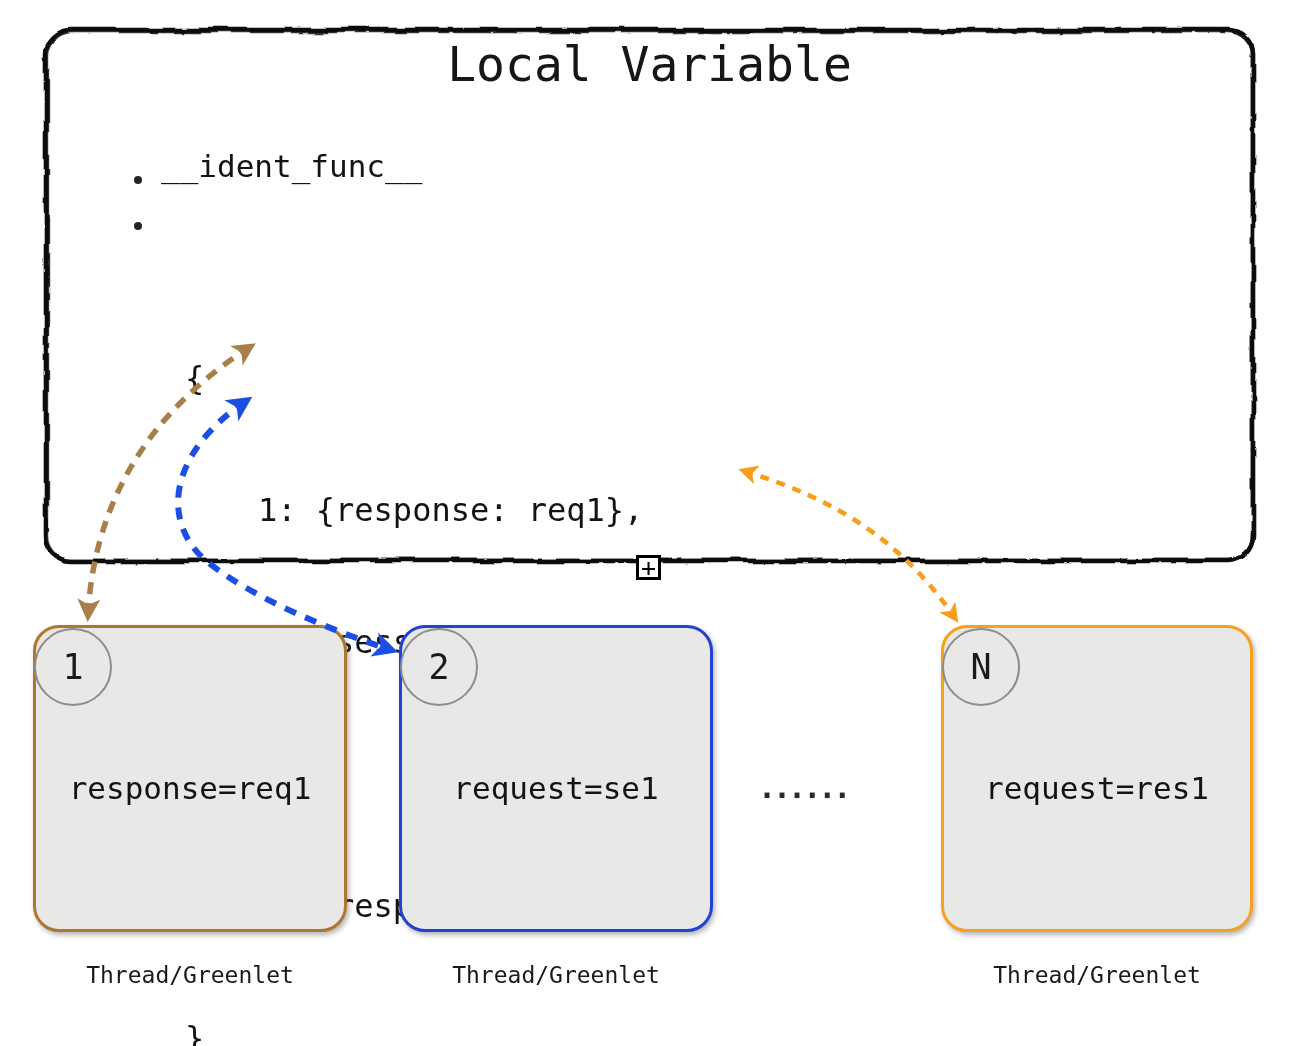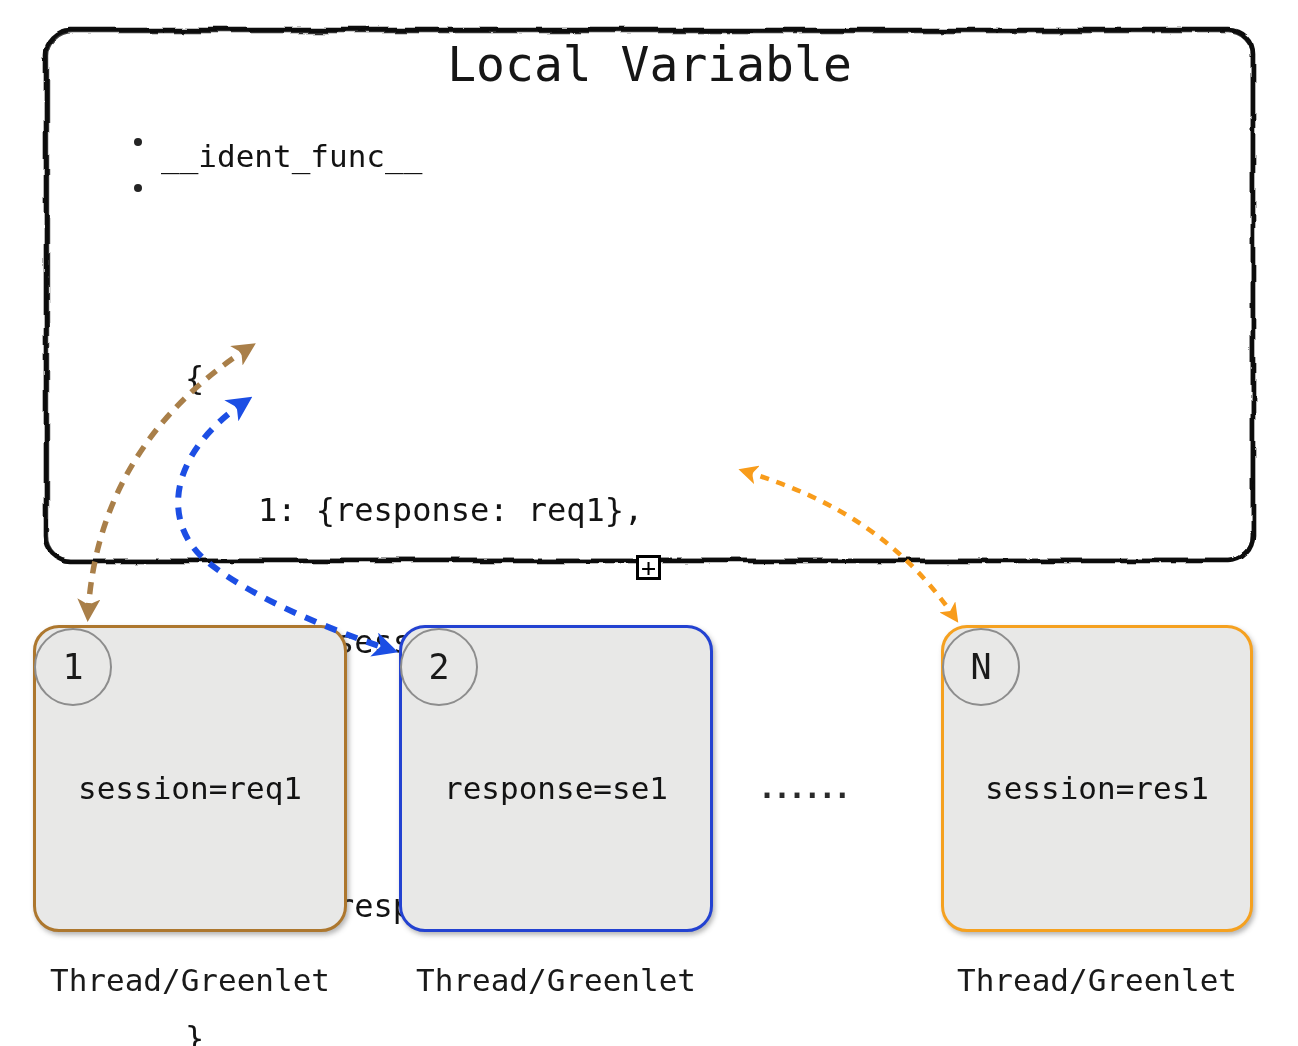--- a/index.html
+++ b/index.html
@@ -4,21 +4,21 @@
 <style>
   * { margin:0; padding:0; box-sizing:border-box; }
   html,body { width:1298px; height:1046px; background:#ffffff; overflow:hidden;
               font-family:"DejaVu Sans Mono","Liberation Mono",monospace; color:#131313; }
   .canvas { position:absolute; left:0; top:0; width:1298px; height:1046px; }
 
   
   .panel-title { position:absolute; left:44px; top:36px; width:1211px;
                  text-align:center; font-size:48px; letter-spacing:0px; color:#161616; }
   .bullets { position:absolute; left:134px; top:138px; }
-  .bullet-row { display:flex; align-items:flex-start; height:46px; }
+  .bullet-row { display:flex; align-items:flex-end; height:46px; }
   .bullet-dot { width:8px; height:8px; border-radius:50%; background:#242424; margin-right:19px; }
   .bullet-label { font-size:31px; }
 
   .code-block { position:absolute; left:185px; top:268px; font-size:32px; line-height:44px; white-space:pre; }
   .code-line { height:44px; }
   .code-entry { padding-left:73px; }
   .code-dots { font-weight:bold; letter-spacing:-2px; }
 
   
   .expand-handle { position:absolute; left:636px; top:555px; width:25px; height:25px;
@@ -29,21 +29,21 @@
   
   .thread-box { position:absolute; top:625px; height:307px; background:#e8e8e7;
                 border-radius:26px; border:3px solid #888;
                 box-shadow:2px 3px 5px rgba(90,90,90,0.45); }
   .badge-circle { position:absolute; left:-2px; top:0px; width:78px; height:78px;
                   border-radius:50%; border:2.5px solid #8d8d8d; background:#e8e8e7;
                   display:flex; align-items:center; justify-content:center;
                   font-size:35px; color:#1a1a1a; }
   .thread-value { position:absolute; left:0; top:142px; width:100%;
                   text-align:center; font-size:31px; color:#131313; }
-  .thread-label { position:absolute; top:962px; text-align:center; font-size:31px; color:#1a1a1a; }
+  .thread-label { position:absolute; top:962px; text-align:center; font-size:23px; color:#1a1a1a; }
   .sep-dots { position:absolute; left:758px; top:770px; font-size:30px; font-weight:bold;
               letter-spacing:-3px; color:#2a2a2a; }
 
   
   .overlay { position:absolute; left:0; top:0; width:1298px; height:1046px;
              pointer-events:none; z-index:5; }
 </style>
 </head>
 <body>
 
@@ -65,29 +65,29 @@
     <div class="code-line">{</div>
     <div class="code-line code-entry">1: {response: req1},</div>
     <div class="code-line code-entry">2: {session: se1},</div>
     <div class="code-line code-entry code-dots">……</div>
     <div class="code-line code-entry">N: {response: res1}</div>
     <div class="code-line">}</div>
   </div>
 
   <div class="thread-box" style="left: 33px; width: 314px; border-color: rgb(173, 119, 46);">
     <div class="badge-circle">1</div>
-    <div class="thread-value">session=req1</div>
+    <div class="thread-value">response=req1</div>
   </div>
   <div class="thread-box" style="left: 399px; width: 314px; border-color: rgb(35, 66, 209);">
     <div class="badge-circle">2</div>
-    <div class="thread-value">response=se1</div>
+    <div class="thread-value">request=se1</div>
   </div>
   <div class="thread-box" style="left: 941px; width: 312px; border-color: rgb(245, 161, 32);">
     <div class="badge-circle">N</div>
-    <div class="thread-value">session=res1</div>
+    <div class="thread-value">request=res1</div>
   </div>
 
   <div class="sep-dots">......</div>
 
   <div class="thread-label" style="left:23px; width:334px;">Thread/Greenlet</div>
   <div class="thread-label" style="left:389px; width:334px;">Thread/Greenlet</div>
   <div class="thread-label" style="left:931px; width:332px;">Thread/Greenlet</div>
 
   <svg class="overlay" viewBox="0 0 1298 1046" xmlns="http://www.w3.org/2000/svg">
     <defs>

